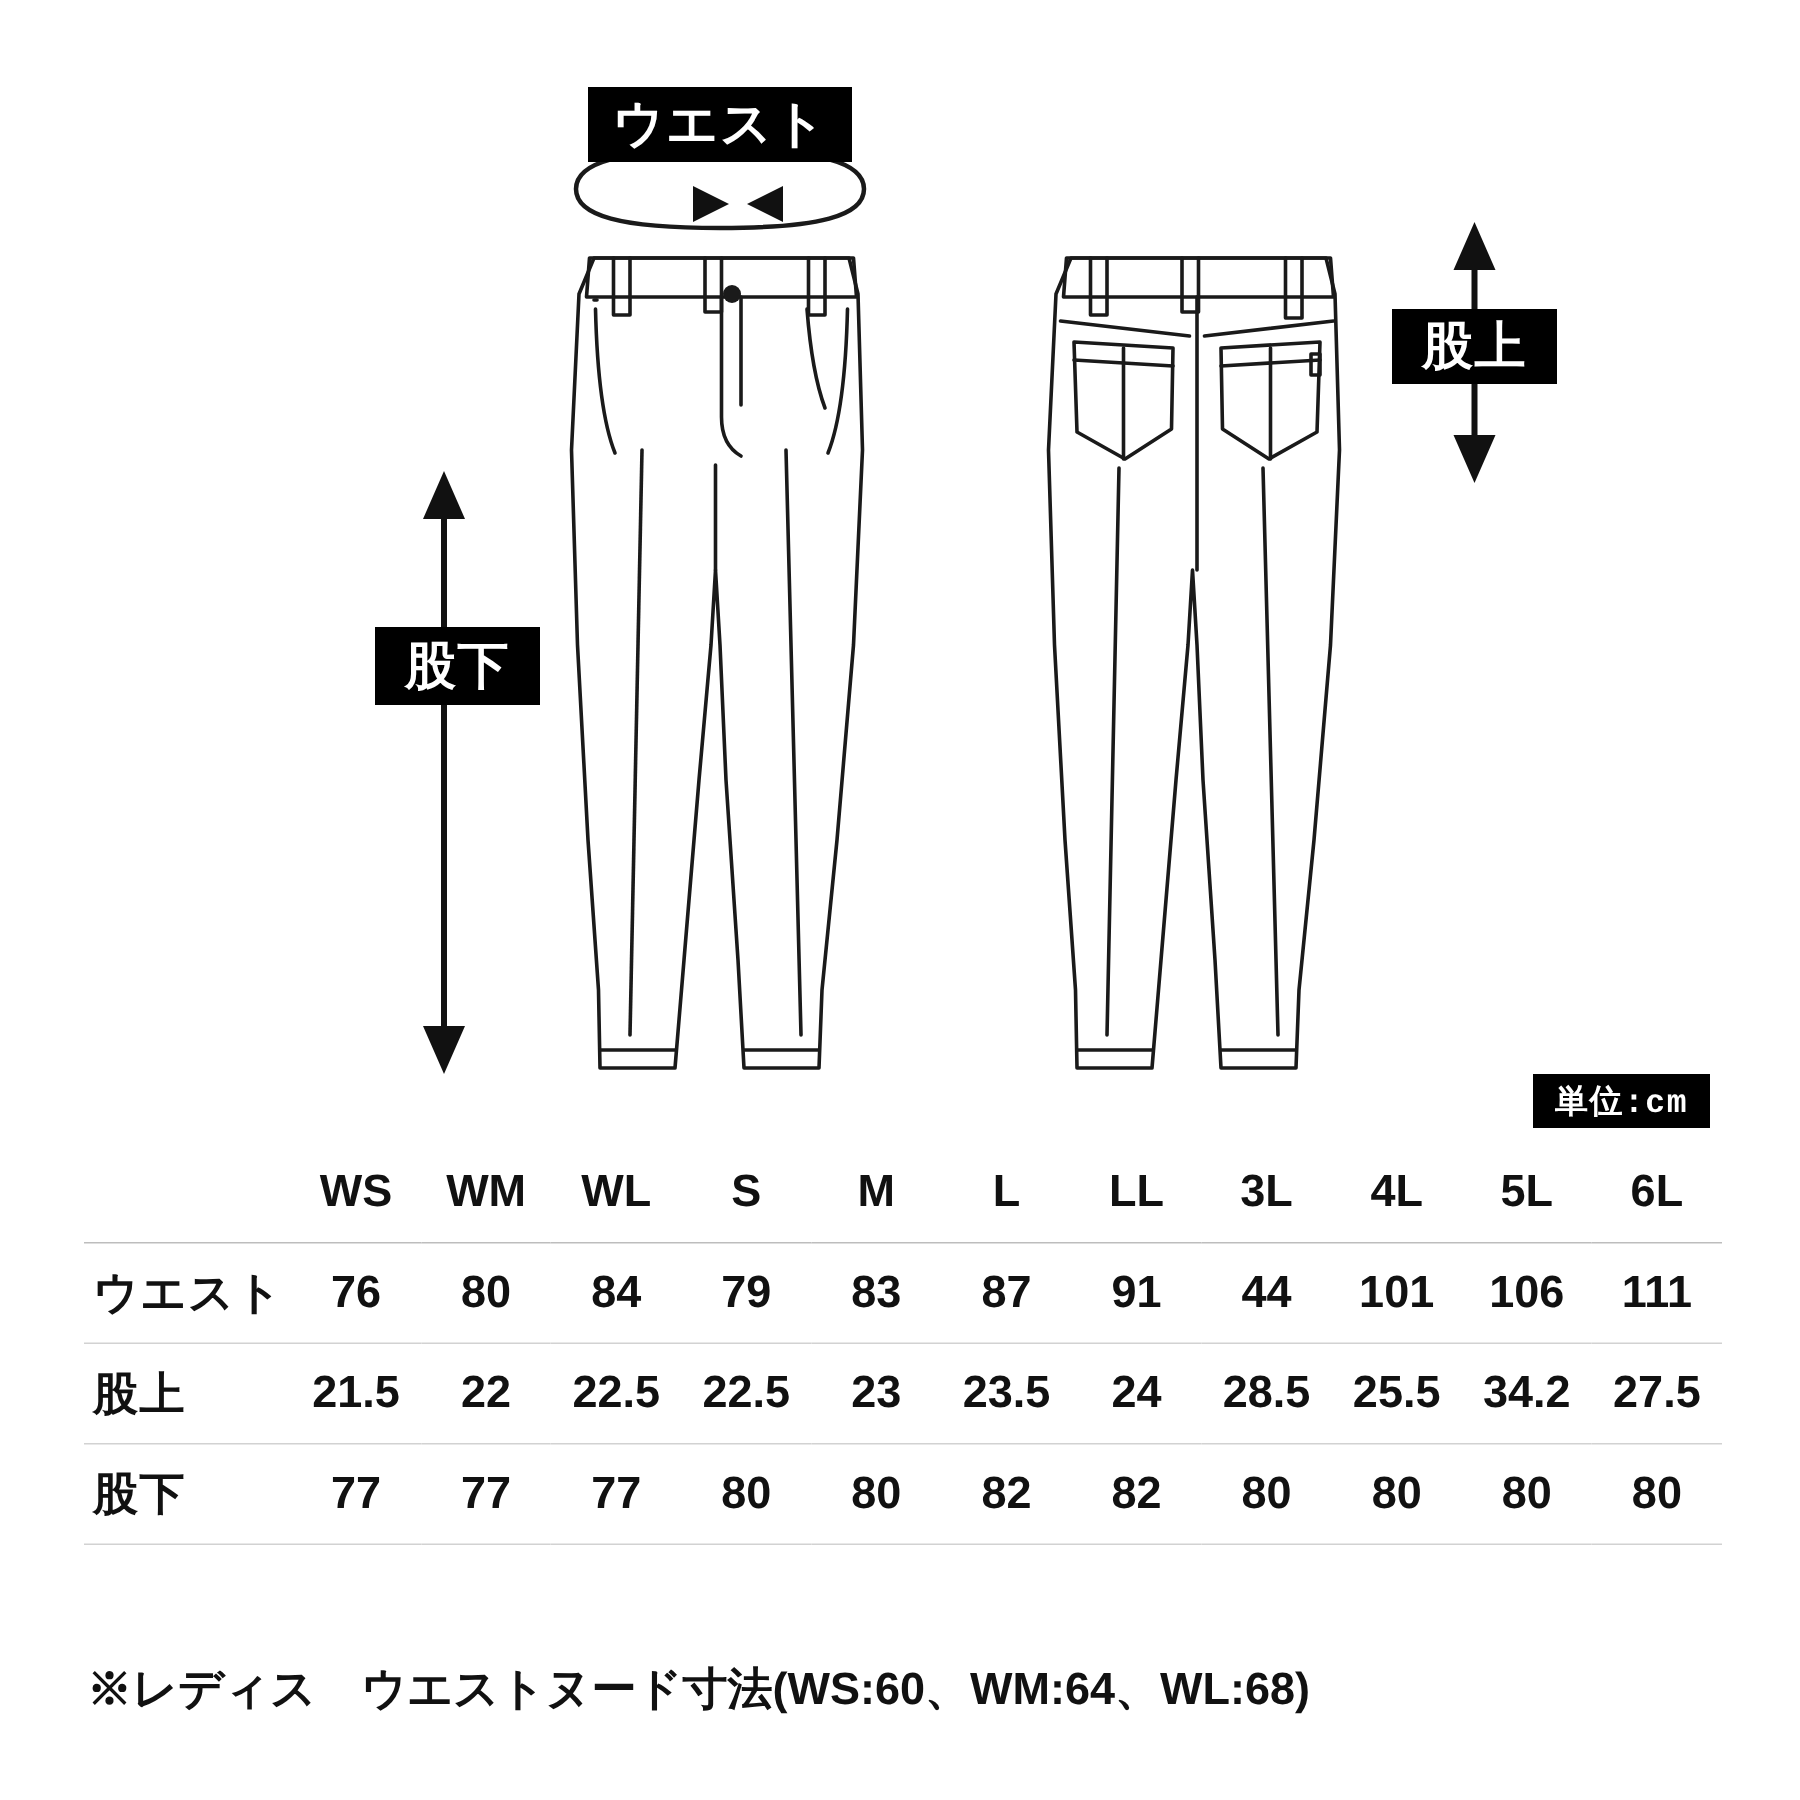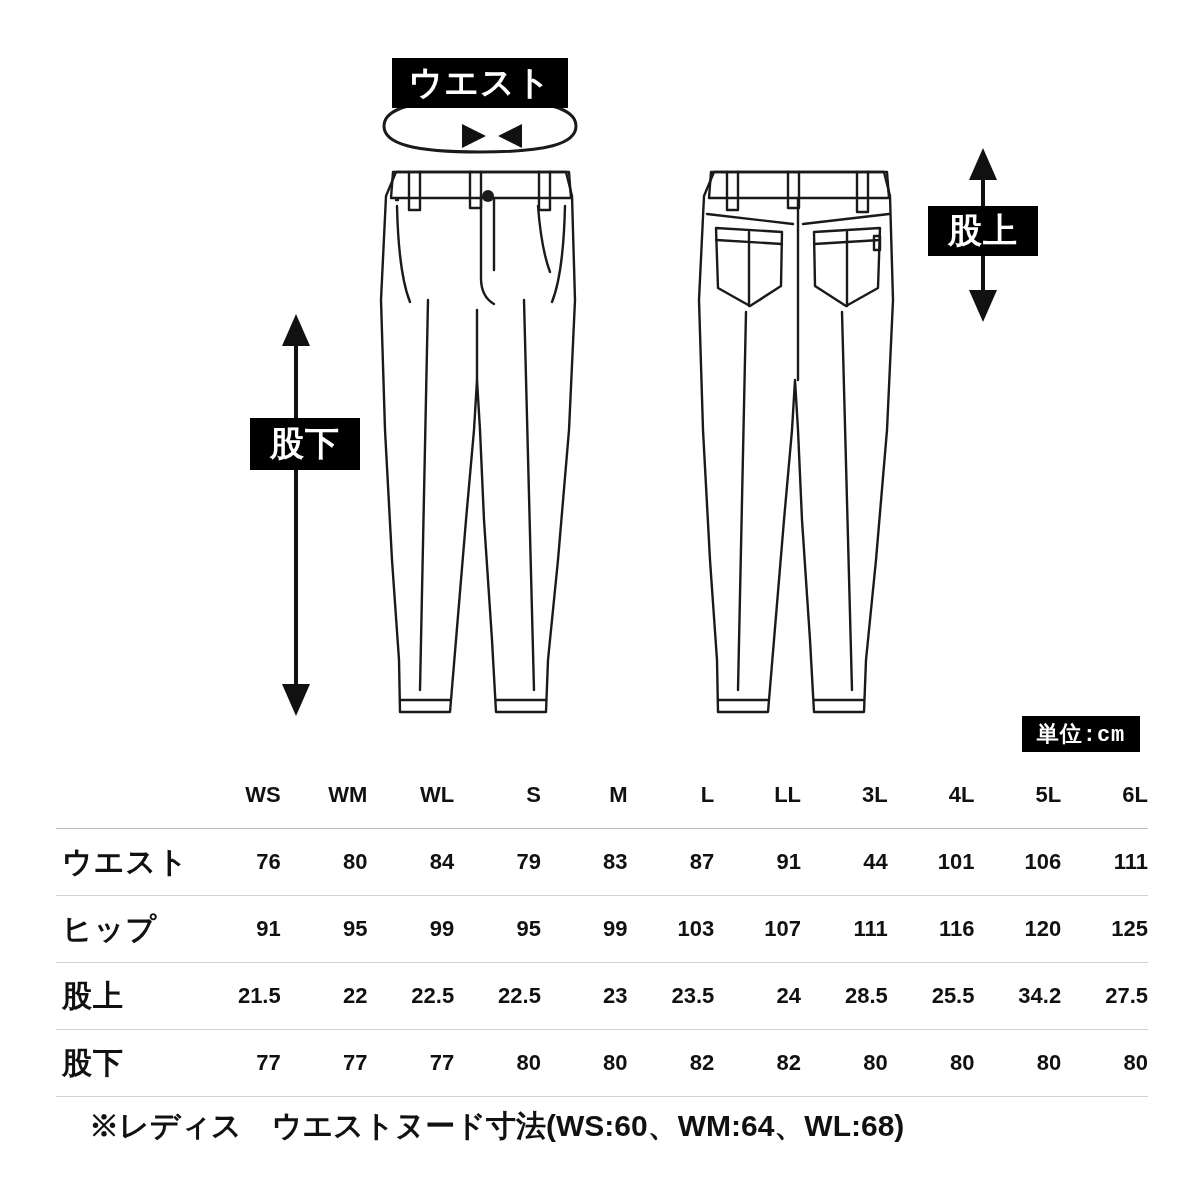--- a/index.html
+++ b/index.html
@@ -78,22 +78,22 @@
     top: 762px;
     width: 1092px;
   }
   table.size-table {
     border-collapse: collapse;
     width: 1092px;
     table-layout: fixed;
   }
   table.size-table th,
   table.size-table td {
-    text-align: right;
-    font-size: 22px;
+    text-align: center;
+    font-size: 30px;
     font-weight: bold;
     color: #111111;
     padding: 0;
     height: 66px;
     vertical-align: middle;
     border-bottom: 1px solid #d2d2d2;
   }
   table.size-table thead th {
     border-bottom: 1px solid #bdbdbd;
   }
@@ -108,21 +108,20 @@
     font-size: 30px;
   }
   #note {
     position: absolute;
     left: 58px;
     top: 1106px;
     font-size: 30px;
     font-weight: bold;
     letter-spacing: 0px;
     color: #111111;
-    margin-left: 31px;
   }
 </style>
 </head>
 <body>
 
 <div id="page">
 
   <div id="diagram">
     <svg width="1200" height="760" viewBox="0 0 1200 760">
       <g fill="none" stroke="#1a1a1a" stroke-width="2.4" stroke-linejoin="round" stroke-linecap="round">
@@ -244,34 +243,20 @@
           <td>79</td>
           <td>83</td>
           <td>87</td>
           <td>91</td>
           <td>44</td>
           <td>101</td>
           <td>106</td>
           <td>111</td>
         </tr>
         <tr>
-          <th class="row-head">ヒップ</th>
-          <td>91</td>
-          <td>95</td>
-          <td>99</td>
-          <td>95</td>
-          <td>99</td>
-          <td>103</td>
-          <td>107</td>
-          <td>111</td>
-          <td>116</td>
-          <td>120</td>
-          <td>125</td>
-        </tr>
-        <tr>
           <th class="row-head">股上</th>
           <td>21.5</td>
           <td>22</td>
           <td>22.5</td>
           <td>22.5</td>
           <td>23</td>
           <td>23.5</td>
           <td>24</td>
           <td>28.5</td>
           <td>25.5</td>

